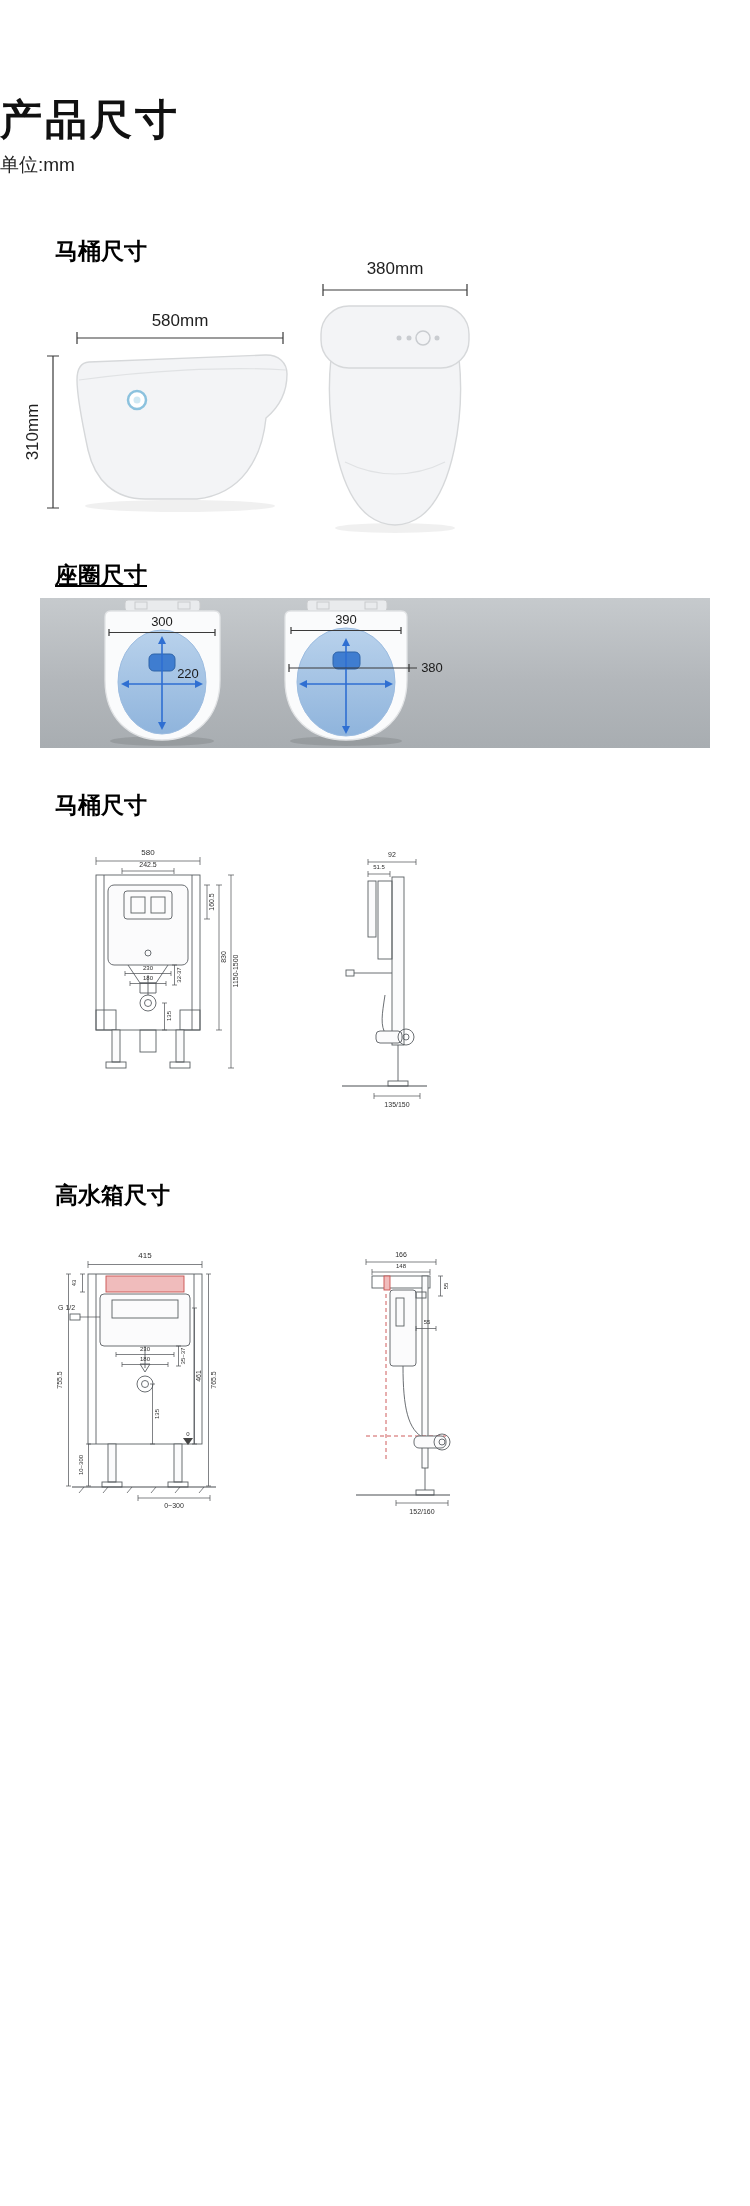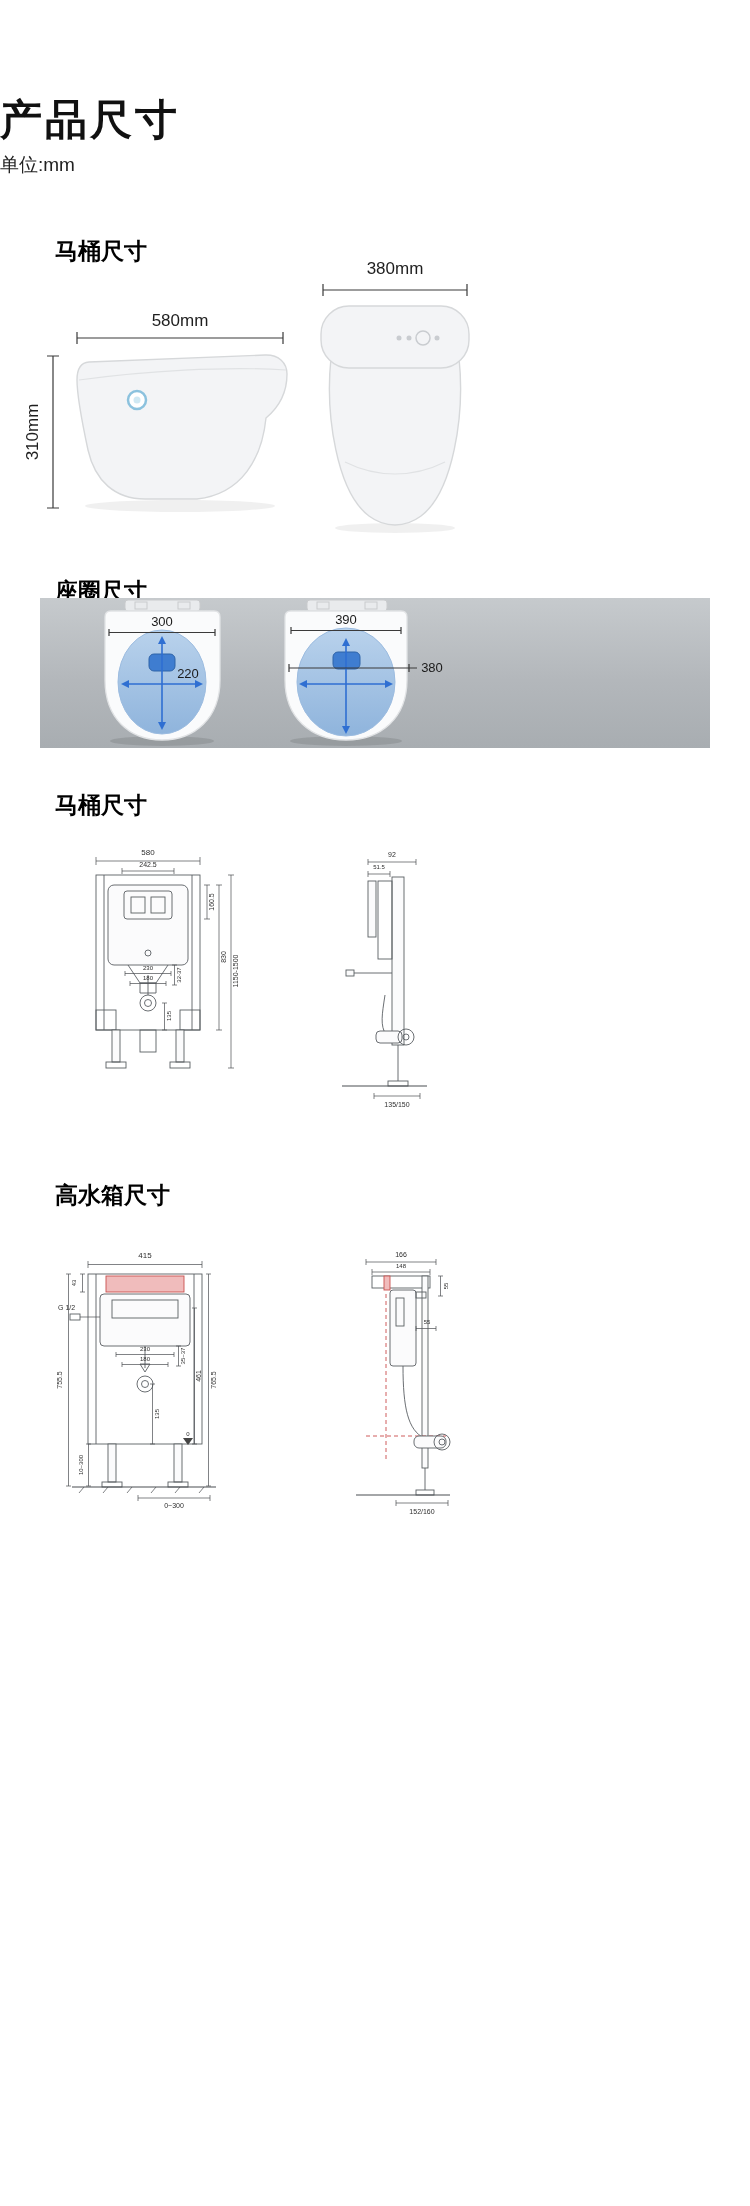--- a/index.html
+++ b/index.html
@@ -74,21 +74,21 @@
       <rect class="bodyfill" x="16" y="56" width="148" height="62" rx="28"></rect>
       <g>
         <circle cx="94" cy="88" r="2.5" fill="#c9ccd0"></circle>
         <circle cx="104" cy="88" r="2.5" fill="#c9ccd0"></circle>
         <circle cx="118" cy="88" r="7" fill="none" stroke="#c9ccd0" stroke-width="1.5"></circle>
         <circle cx="132" cy="88" r="2.5" fill="#c9ccd0"></circle>
       </g>
     </g>
   </svg>
 
-  <div class="abs h2" style="top:576px;text-decoration:underline;">座圈尺寸</div>
+  <div class="abs h2" style="top:560px;text-decoration:underline;">座圈尺寸</div>
 
   <div class="abs seat-band">
 
     <svg class="abs" style="left:55px;top:0;" width="135" height="150" viewBox="0 0 135 150">
       <ellipse cx="67" cy="143" rx="52" ry="5" fill="rgba(0,0,0,0.10)"></ellipse>
       <g>
         <rect class="hinge" x="30" y="2" width="75" height="11" rx="3"></rect>
         <rect class="hinge" x="40" y="4" width="12" height="7"></rect>
         <rect class="hinge" x="83" y="4" width="12" height="7"></rect>
         <path class="seatbody" d="M16,13 L119,13 C123,13 125,15 125,19 L125,82 C125,120 100,142 67,142 C34,142 10,120 10,82 L10,19 C10,15 12,13 16,13 Z"></path>

